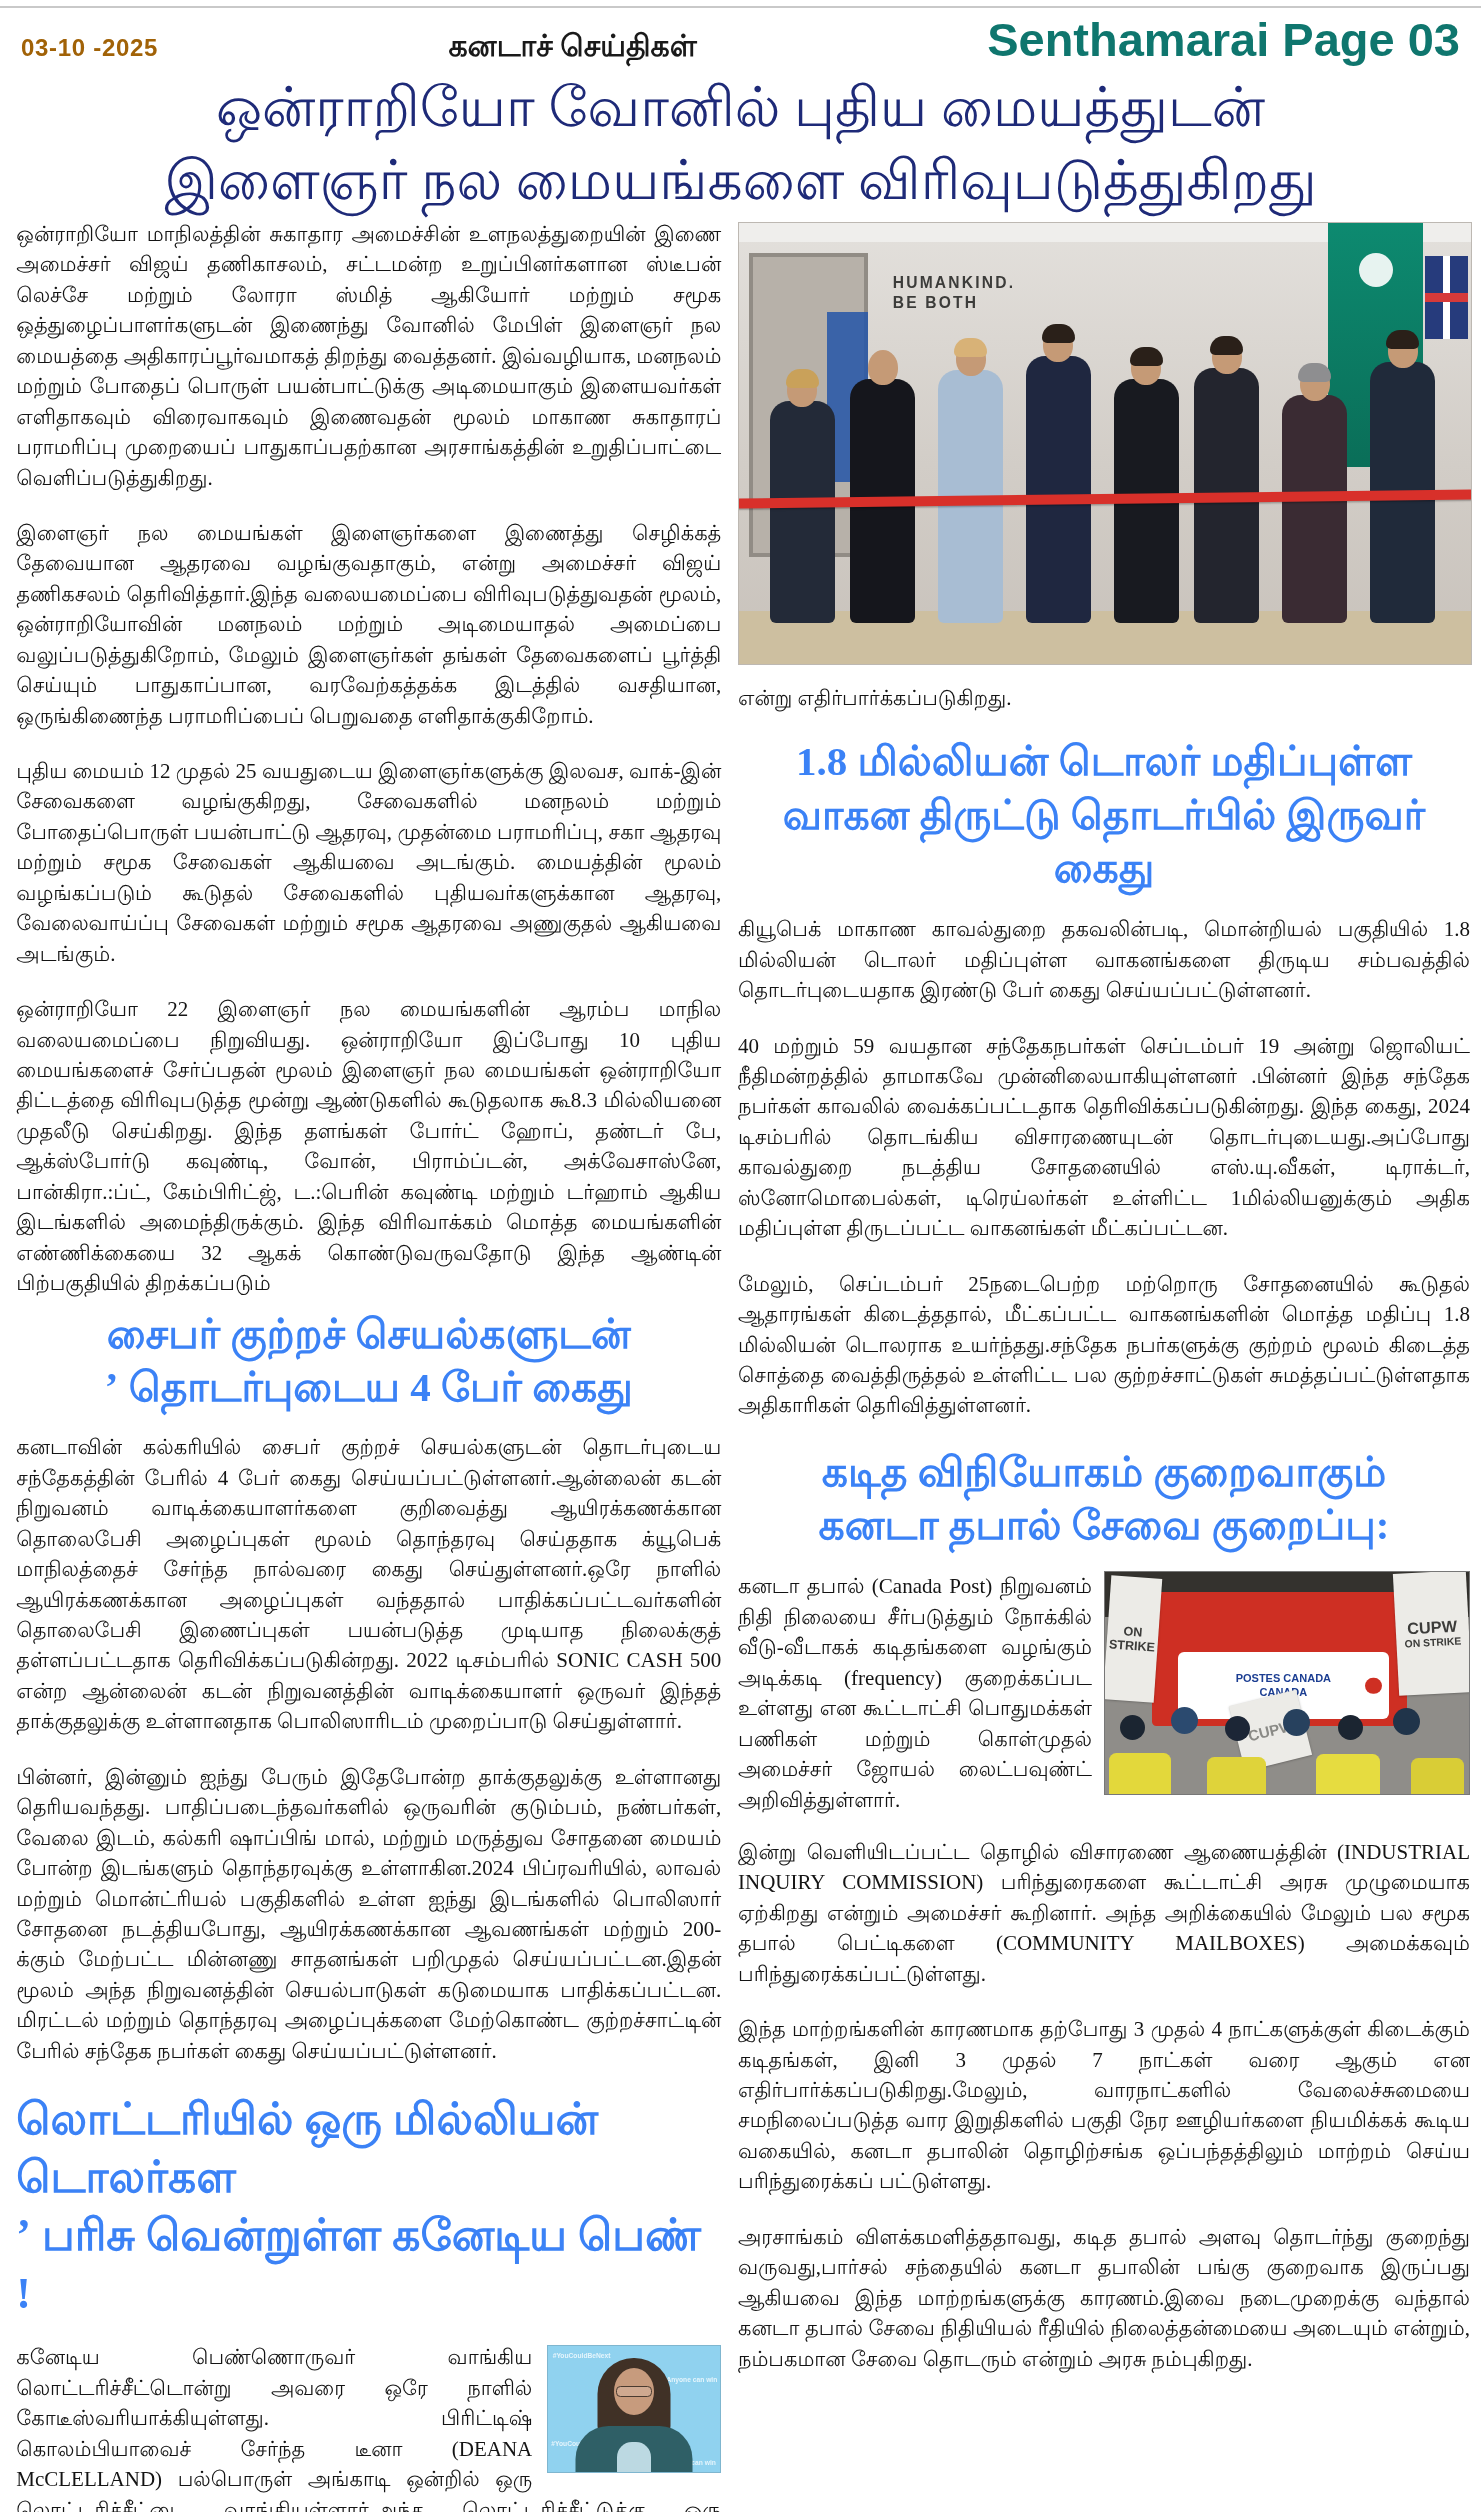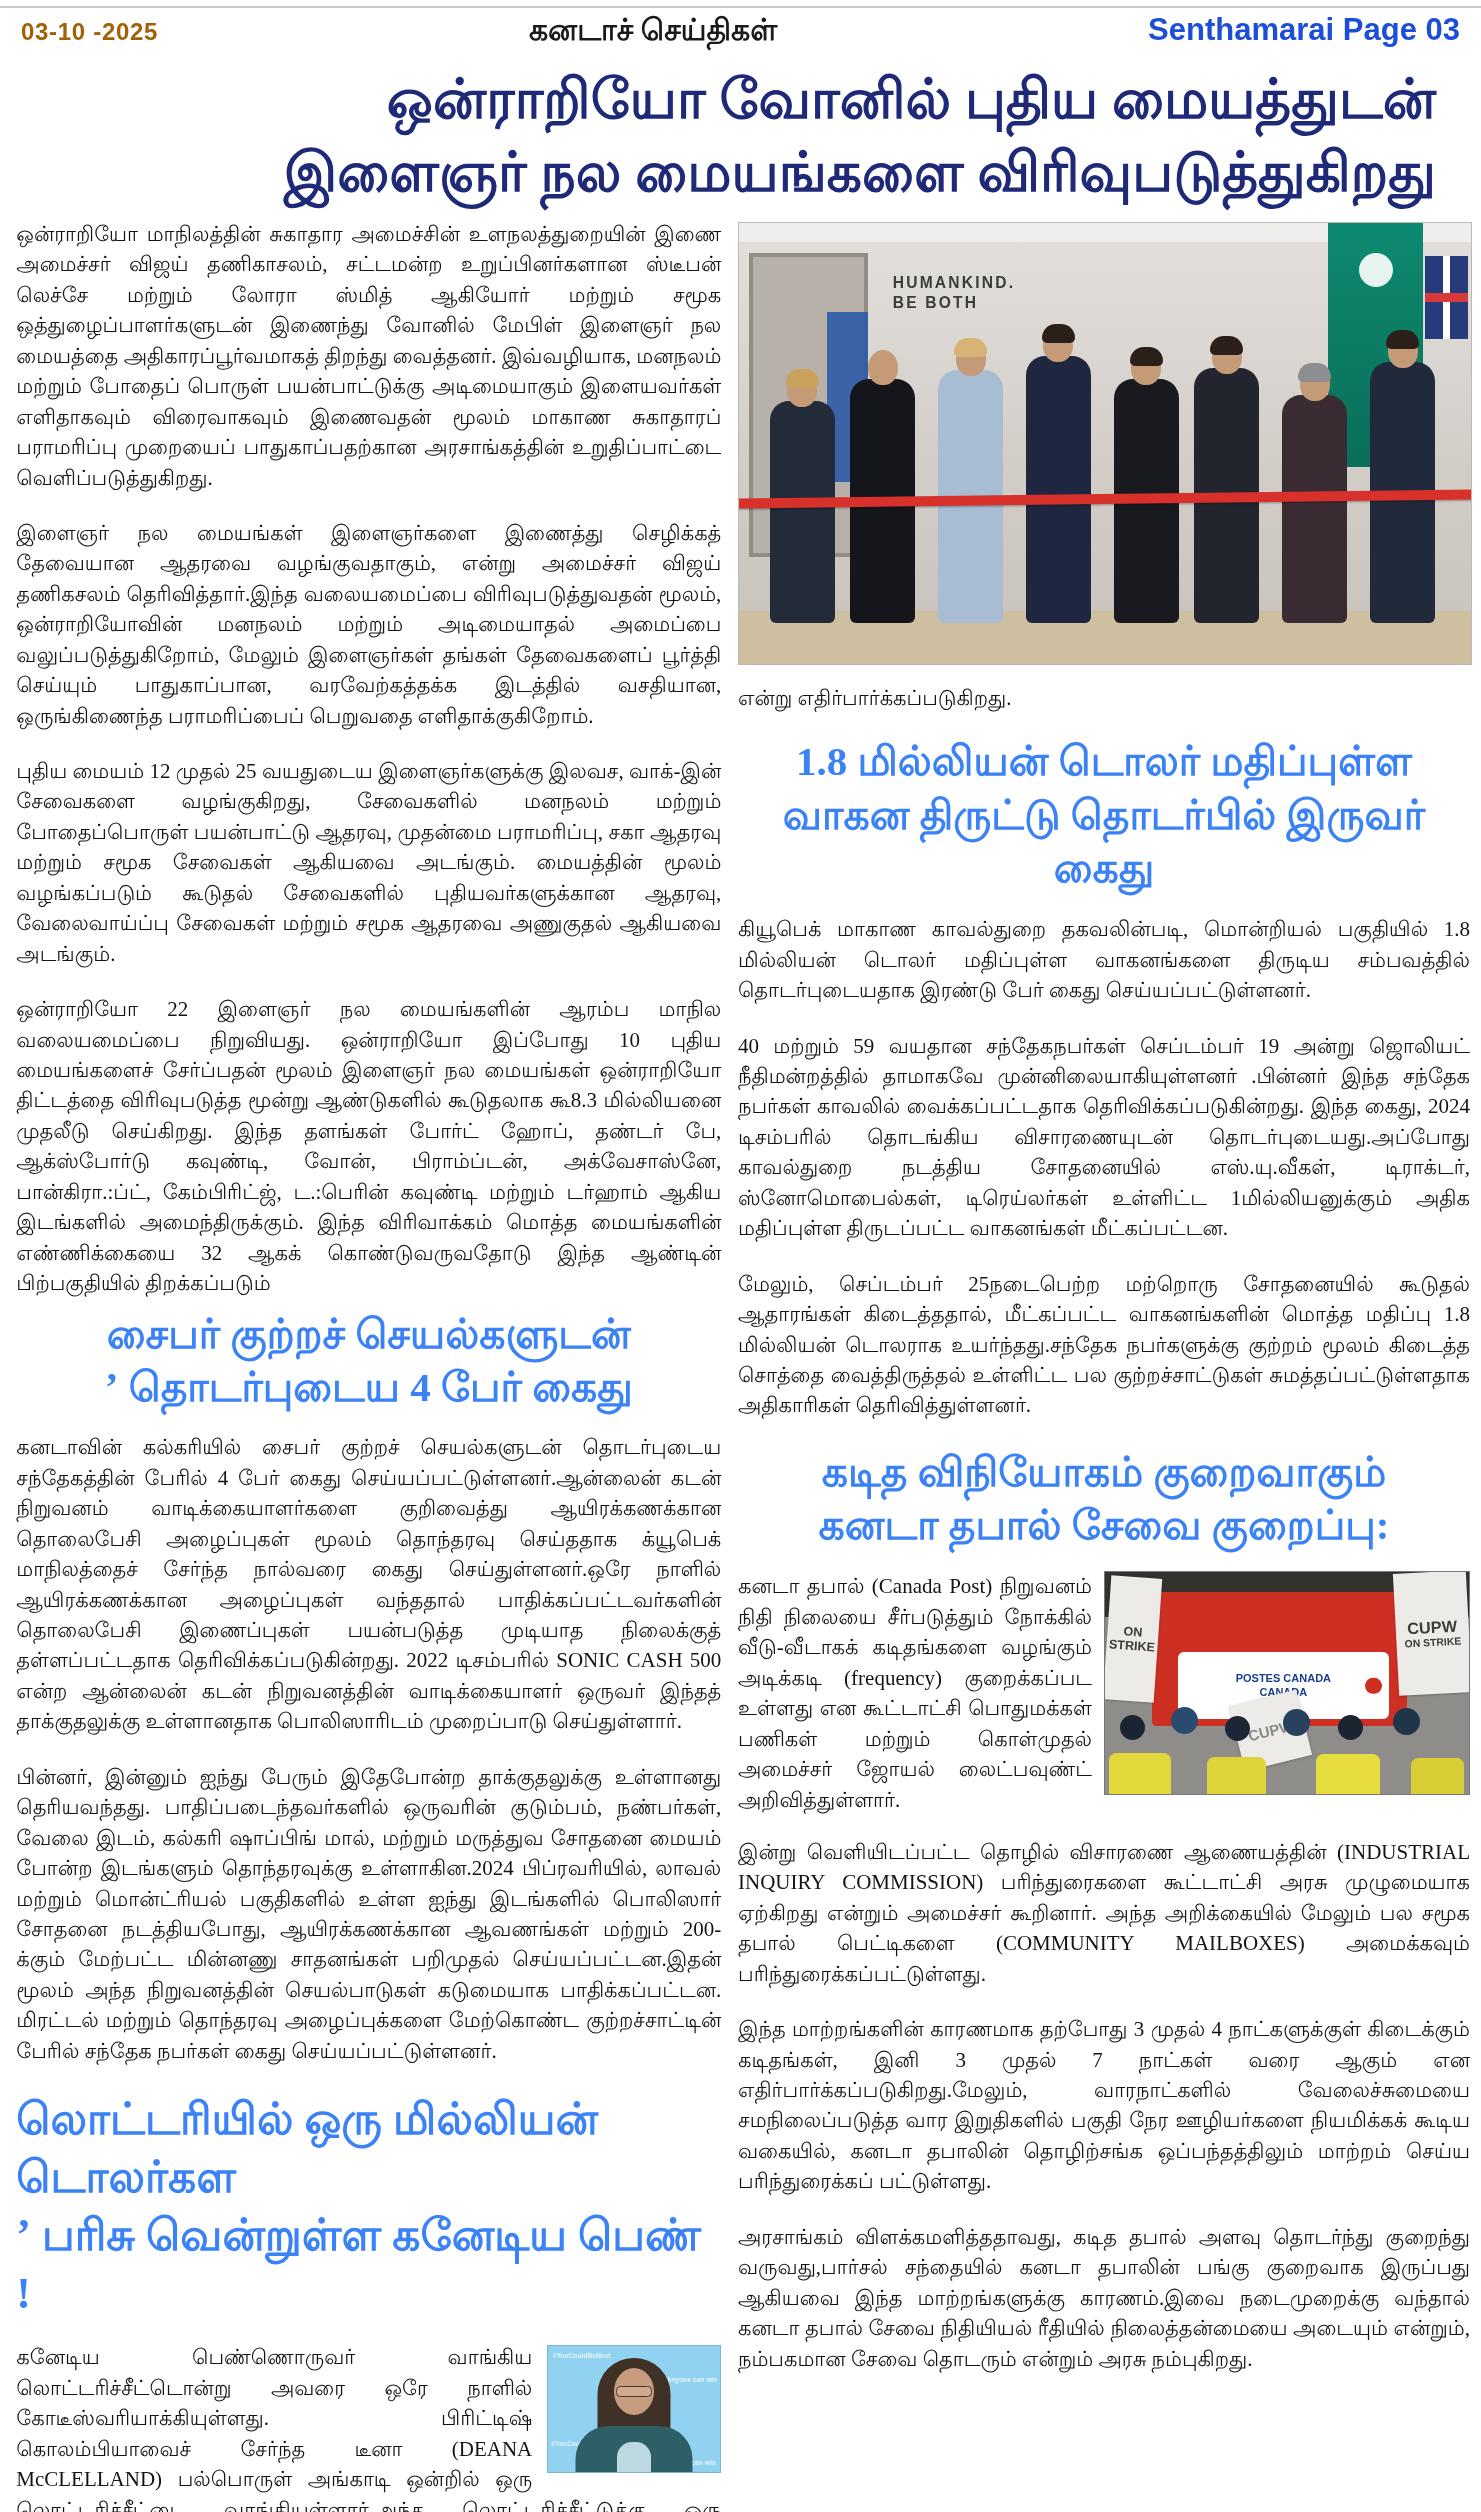--- a/index.html
+++ b/index.html
@@ -5,25 +5,25 @@
   html,body { margin:0; padding:0; background:#ffffff; }
   .page { position:relative; width:1481px; height:2512px; background:#ffffff; overflow:hidden;
           font-family:"Liberation Serif", serif; color:#141414; }
   .top-rule { position:absolute; top:6px; left:0; width:100%; height:2.2px; background:#c9c9c9; }
 
   
   .masthead { position:absolute; top:12px; left:21px; right:21px; display:flex;
               justify-content:space-between; align-items:baseline; }
   .masthead .date { font-family:"Liberation Sans", sans-serif; font-weight:bold; font-size:24px; color:#a16207; letter-spacing:0.7px; }
   .masthead .center-title { font-size:30px; font-weight:bold; color:#1a1a1a; }
-  .masthead .page-no { font-family:"Liberation Sans", sans-serif; font-weight:bold; font-size:31px; color:#1d4ed8; }
-
-  
-  .main-head { position:absolute; top:56px; left:37px; right:37px; margin:8px; text-align:right;
-               font-size:55px; line-height:1.32; font-weight:bold; color:#1e2a78; }
+  .masthead .page-no { font-family:"Liberation Sans", sans-serif; font-weight:bold; font-size:47px; color:#0f766e; }
+
+  
+  .main-head { position:absolute; top:56px; left:37px; right:37px; margin:16px; text-align:center;
+               font-size:55px; line-height:1.32; font-weight:normal; color:#1e2a78; }
 
   
   .col-left  { position:absolute; left:16.3px;  top:219px; width:705px; }
   .col-right { position:absolute; left:738px; top:219px; width:732px; }
 
   p.body { font-size:21px; line-height:1.45; text-align:justify; margin:0 0 25px 0; }
   p.body.tight { margin-bottom:10px; }
 
   h2 { font-weight:bold; color:#3b82f6; margin:7.4px 0 19px 0; }
   .cyber-head   { font-size:41px; line-height:1.28; text-align:center; }

